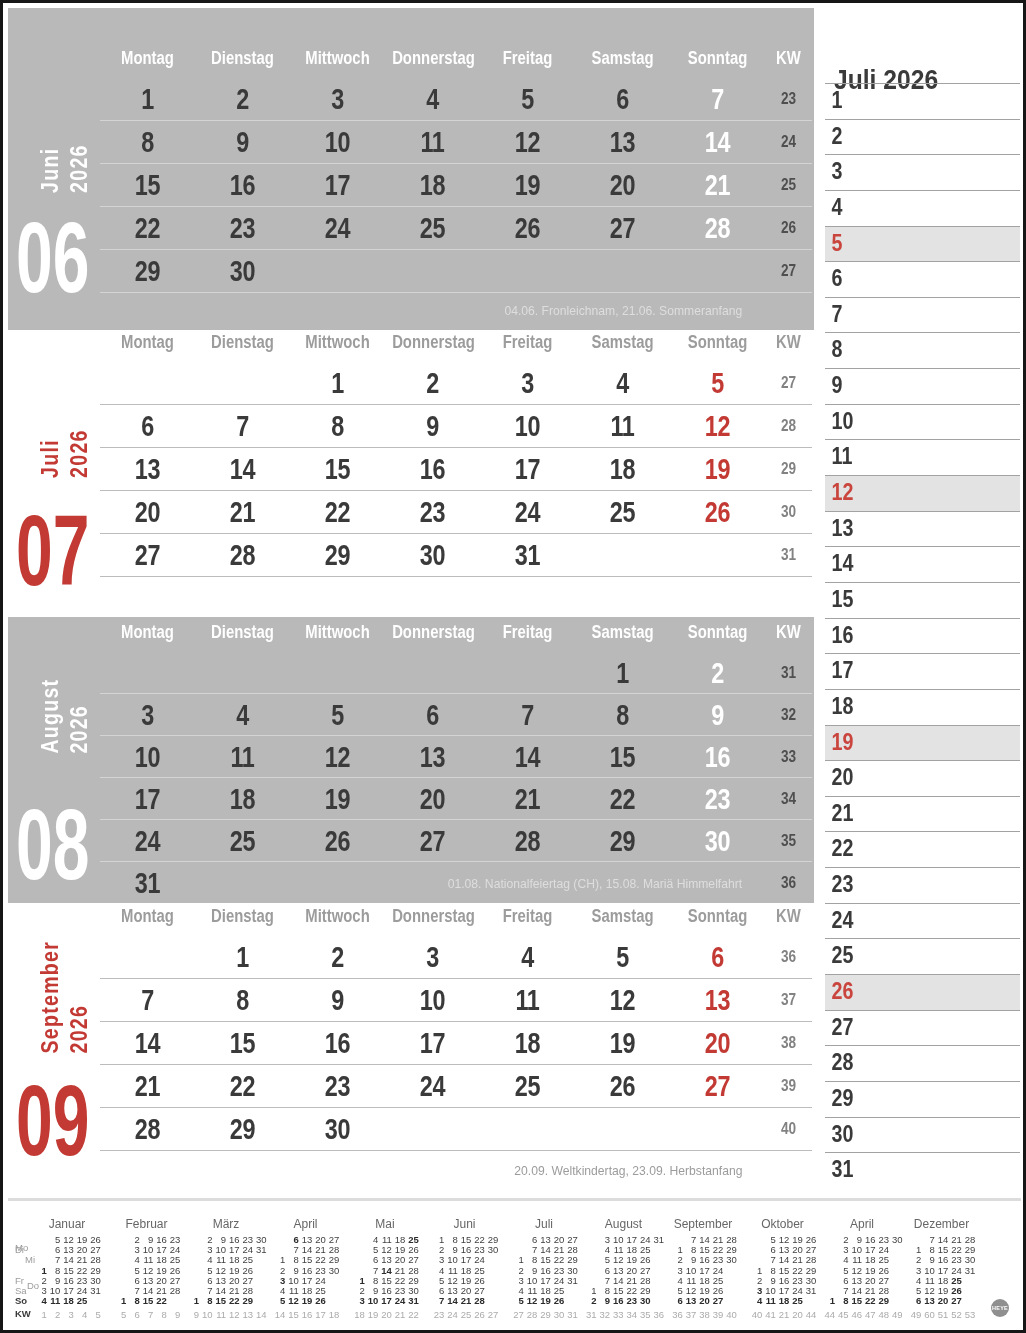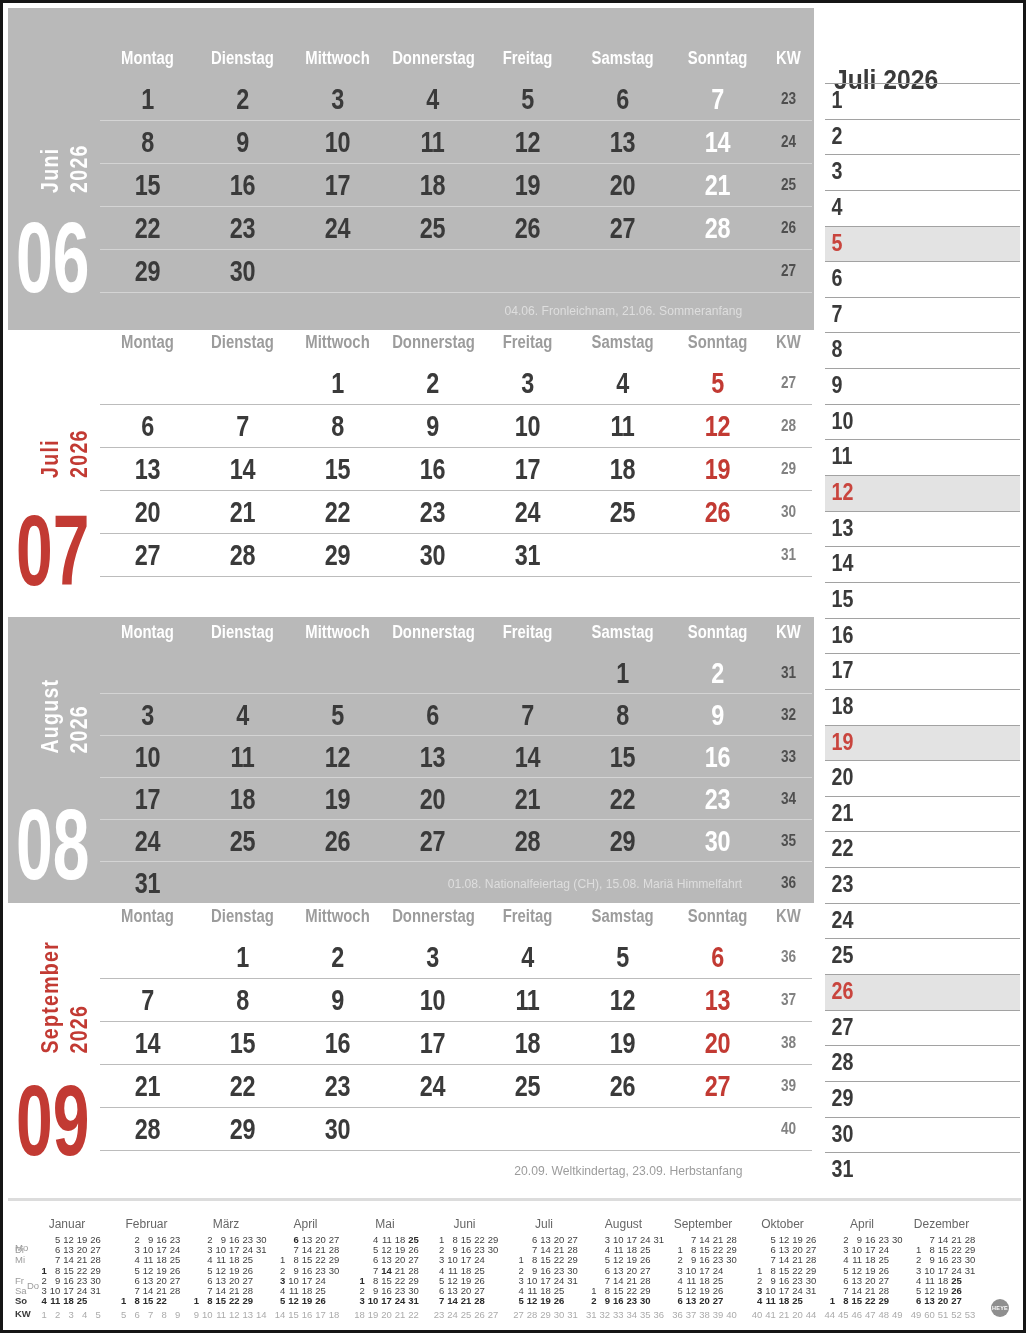--- a/index.html
+++ b/index.html
@@ -470,21 +470,21 @@
         </div>
       </div>
   </aside>
 
   <div class="divider"></div>
 
   <section class="overview">
     <div id="ovlabels">
         <div class="ovlab" style="top: 30px;">Mo</div>
         <div class="ovlab" style="top: 32.2px;">Di</div>
-        <div class="ovlab" style="top: 42.4px;">Mi</div>
+        <div class="ovlab" style="top: 42.4px; margin-left: 10px;">Mi</div>
         <div class="ovlab" style="top: 68px; padding-left: 12px;">Do</div>
         <div class="ovlab" style="top: 62.8px;">Fr</div>
         <div class="ovlab" style="top: 73px;">Sa</div>
         <div class="ovlab so" style="top: 83.2px;">So</div>
         <div class="ovkwlab" style="top: 96px;">KW</div>
       </div>
     <div id="ovmonths">
         <div class="ovm" style="left: 19px;">
           <div class="ovm-name">Januar</div>
           <div class="ovm-grid">

